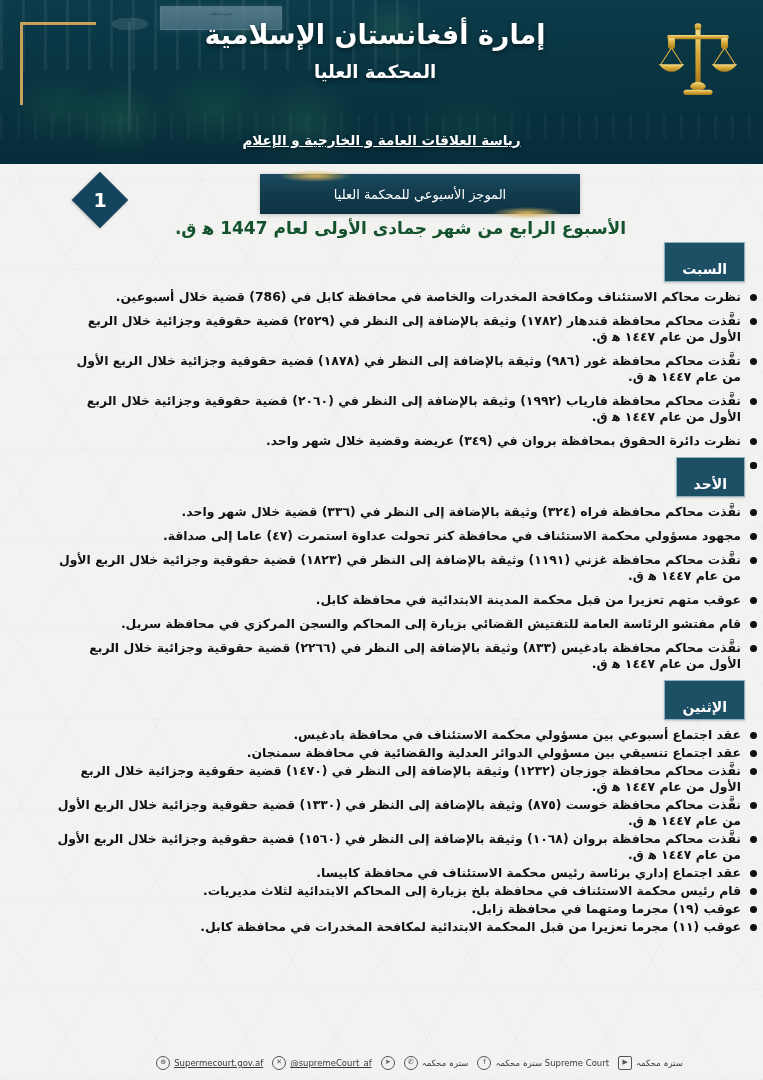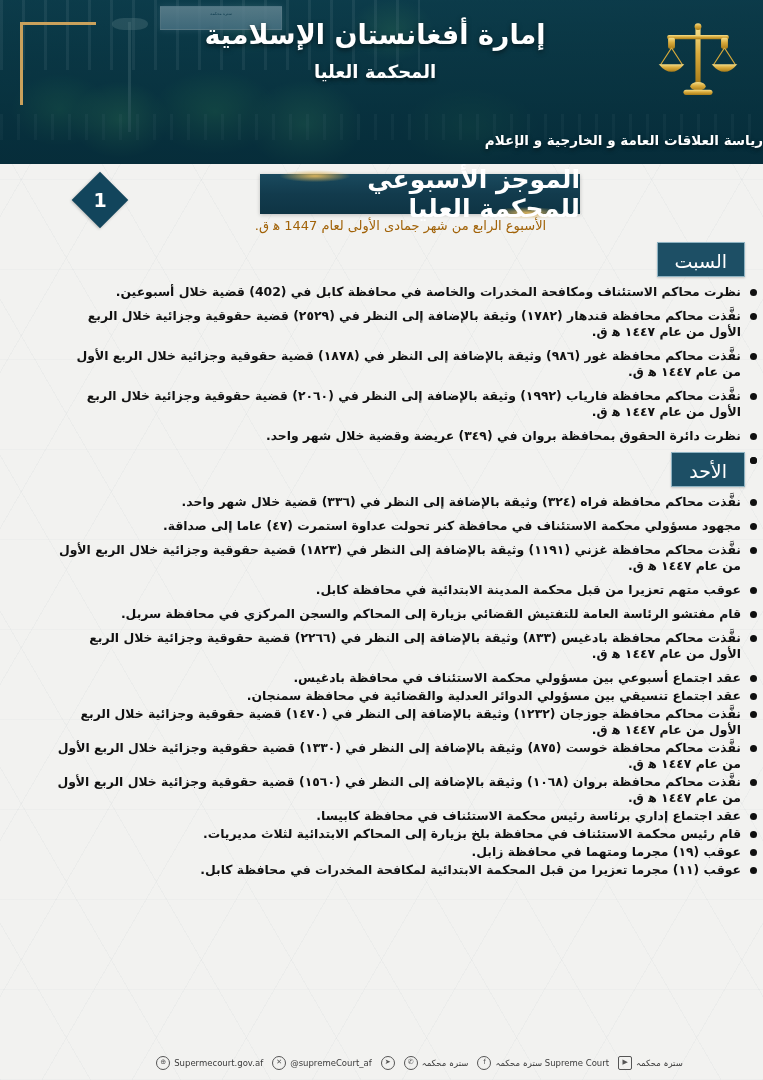--- a/index.html
+++ b/index.html
@@ -77,23 +77,24 @@
   }
   .hdr-title{
     color:#ffffff;font-size:27px;font-weight:bold;line-height:34px;
     text-shadow:0 2px 5px rgba(0,0,0,.55);margin:0;
   }
   .hdr-sub{
     color:#ffffff;font-size:18px;font-weight:bold;margin-top:9px;
     text-shadow:0 2px 4px rgba(0,0,0,.5);
   }
   .hdr-dept{
-    position:absolute;right:0;left:0;bottom:16px;
+    position:absolute;right:0;left:0;bottom:16px;text-align:center;
     color:#ffffff;font-size:13.5px;font-weight:bold;letter-spacing:.2px;
     text-shadow:0 2px 4px rgba(0,0,0,.55);
+    text-decoration:underline;
   }
   .scales{position:absolute;right:22px;top:18px;width:86px;height:82px;}
 
   
   .titleblock{position:relative;height:78px;}
   .num-badge{
     position:absolute;left:42px;top:16px;width:40px;height:40px;
     background:#12455c;transform:rotate(45deg);
     box-shadow:0 1px 3px rgba(0,0,0,.25);
   }
@@ -108,33 +109,33 @@
     display:flex;align-items:center;justify-content:center;
     box-shadow:0 1px 4px rgba(0,0,0,.22);
   }
   .main-banner::before,.main-banner::after{
     content:"";position:absolute;width:70px;height:12px;
     background:radial-gradient(ellipse at center, rgba(226,184,92,.95), rgba(226,184,92,0) 72%);
     pointer-events:none;
   }
   .main-banner::before{top:-4px;left:20px;}
   .main-banner::after{bottom:-5px;right:18px;}
-  .main-banner b{color:#fff;font-size:25px;font-weight:bold;position:relative;z-index:2;}
+  .main-banner b{color:#fff;font-size:13px;font-weight:normal;position:relative;z-index:2;}
   .date-line{
     position:absolute;left:0;right:0;top:54px;text-align:center;
-    font-size:13px;font-weight:normal;color:#a16207;
+    font-size:17px;font-weight:bold;color:#14532d;
   }
 
   
   .day-section{margin:0 0 2px 0;}
   .day-badge-wrap{text-align:right;padding-right:18px;margin-bottom:7px;}
   .day-badge{
     display:inline-block;background:#1d4f65;color:#fff;
-    font-size:19px;font-weight:normal;
-    padding:7px 17px 4px 17px;
+    font-size:14px;font-weight:bold;
+    padding:18px 17px 4px 17px;
     border:1px solid #8fb3c2;
     box-shadow:0 1px 2px rgba(0,0,0,.18);
   }
   ul.bullets{list-style:none;margin:0;padding:0 0 0 0;}
   ul.bullets li{
     position:relative;
     padding:0 22px 0 18px;
     margin:0 0 8px 0;
     font-size:12.4px;line-height:16px;font-weight:bold;
     color:#111111;text-align:right;
@@ -145,21 +146,21 @@
   }
   .compact ul.bullets li{margin-bottom:2px;}
 
   
   .footer{
     position:absolute;left:0;bottom:10px;width:763px;
     display:flex;align-items:center;justify-content:center;gap:9px;
     direction:ltr;
   }
   .f-item{display:flex;align-items:center;gap:4px;}
-  .f-item .lbl{font-size:8.5px;color:#3a3a3a;white-space:nowrap;}
+  .f-item .lbl{font-size:8.5px;color:#3a3a3a;white-space:nowrap;text-decoration:underline;}
   .f-ico{
     width:12px;height:12px;border-radius:50%;
     border:1.2px solid #555;color:#555;
     font-size:7px;line-height:10px;text-align:center;
     display:inline-block;
   }
   .f-ico.sq{border-radius:2px;}
   .f-ar{font-size:8.5px;color:#3a3a3a;direction:rtl;}
 </style>
 </head>
@@ -218,41 +219,42 @@
     <div class="main-banner">
       <b>الموجز الأسبوعي للمحكمة العليا</b>
     </div>
     <div class="date-line">الأسبوع الرابع من شهر جمادى الأولى لعام 1447 ه‍ ق.</div>
   </div>
 
   <div id="days-root">
       <div class="day-section">
         <div class="day-badge-wrap"><span class="day-badge">السبت</span></div>
         <ul class="bullets">
-          <li><span class="dot"></span><span>نظرت محاكم الاستئناف ومكافحة المخدرات والخاصة في محافظة كابل في (402) قضية خلال أسبوعين.</span></li>
+          <li><span class="dot"></span><span>نظرت محاكم الاستئناف ومكافحة المخدرات والخاصة في محافظة كابل في (786) قضية خلال أسبوعين.</span></li>
           <li><span class="dot"></span><span>نفَّذت محاكم محافظة قندهار (١٧٨٢) وثيقة بالإضافة إلى النظر في (٢٥٢٩) قضية حقوقية وجزائية خلال الربع الأول من عام ١٤٤٧ ه‍ ق.</span></li>
           <li><span class="dot"></span><span>نفَّذت محاكم محافظة غور (٩٨٦) وثيقة بالإضافة إلى النظر في (١٨٧٨) قضية حقوقية وجزائية خلال الربع الأول من عام ١٤٤٧ ه‍ ق.</span></li>
           <li><span class="dot"></span><span>نفَّذت محاكم محافظة فارياب (١٩٩٢) وثيقة بالإضافة إلى النظر في (٢٠٦٠) قضية حقوقية وجزائية خلال الربع الأول من عام ١٤٤٧ ه‍ ق.</span></li>
           <li><span class="dot"></span><span>نظرت دائرة الحقوق بمحافظة بروان في (٣٤٩) عريضة وقضية خلال شهر واحد.</span></li>
           <li><span class="dot"></span></li>
           <li><span class="dot"></span></li>
         </ul>
       </div>
       <div class="day-section">
         <div class="day-badge-wrap"><span class="day-badge">الأحد</span></div>
         <ul class="bullets">
           <li><span class="dot"></span><span>نفَّذت محاكم محافظة فراه (٣٢٤) وثيقة بالإضافة إلى النظر في (٣٣٦) قضية خلال شهر واحد.</span></li>
           <li><span class="dot"></span><span>مجهود مسؤولي محكمة الاستئناف في محافظة كنر تحولت عداوة استمرت (٤٧) عاما إلى صداقة.</span></li>
           <li><span class="dot"></span><span>نفَّذت محاكم محافظة غزني (١١٩١) وثيقة بالإضافة إلى النظر في (١٨٢٣) قضية حقوقية وجزائية خلال الربع الأول من عام ١٤٤٧ ه‍ ق.</span></li>
           <li><span class="dot"></span><span>عوقب متهم تعزيرا من قبل محكمة المدينة الابتدائية في محافظة كابل.</span></li>
           <li><span class="dot"></span><span>قام مفتشو الرئاسة العامة للتفتيش القضائي بزيارة إلى المحاكم والسجن المركزي في محافظة سربل.</span></li>
           <li><span class="dot"></span><span>نفَّذت محاكم محافظة بادغيس (٨٣٣) وثيقة بالإضافة إلى النظر في (٢٢٦٦) قضية حقوقية وجزائية خلال الربع الأول من عام ١٤٤٧ ه‍ ق.</span></li>
         </ul>
       </div>
       <div class="day-section compact">
+        <div class="day-badge-wrap"><span class="day-badge">الإثنين</span></div>
         <ul class="bullets">
           <li><span class="dot"></span><span>عقد اجتماع أسبوعي بين مسؤولي محكمة الاستئناف في محافظة بادغيس.</span></li>
           <li><span class="dot"></span><span>عقد اجتماع تنسيقي بين مسؤولي الدوائر العدلية والقضائية في محافظة سمنجان.</span></li>
           <li><span class="dot"></span><span>نفَّذت محاكم محافظة جوزجان (١٢٣٢) وثيقة بالإضافة إلى النظر في (١٤٧٠) قضية حقوقية وجزائية خلال الربع الأول من عام ١٤٤٧ ه‍ ق.</span></li>
           <li><span class="dot"></span><span>نفَّذت محاكم محافظة خوست (٨٧٥) وثيقة بالإضافة إلى النظر في (١٣٣٠) قضية حقوقية وجزائية خلال الربع الأول من عام ١٤٤٧ ه‍ ق.</span></li>
           <li><span class="dot"></span><span>نفَّذت محاكم محافظة بروان (١٠٦٨) وثيقة بالإضافة إلى النظر في (١٥٦٠) قضية حقوقية وجزائية خلال الربع الأول من عام ١٤٤٧ ه‍ ق.</span></li>
           <li><span class="dot"></span><span>عقد اجتماع إداري برئاسة رئيس محكمة الاستئناف في محافظة كابيسا.</span></li>
           <li><span class="dot"></span><span>قام رئيس محكمة الاستئناف في محافظة بلخ بزيارة إلى المحاكم الابتدائية لثلاث مديريات.</span></li>
           <li><span class="dot"></span><span>عوقب (١٩) مجرما ومتهما في محافظة زابل.</span></li>
           <li><span class="dot"></span><span>عوقب (١١) مجرما تعزيرا من قبل المحكمة الابتدائية لمكافحة المخدرات في محافظة كابل.</span></li>

